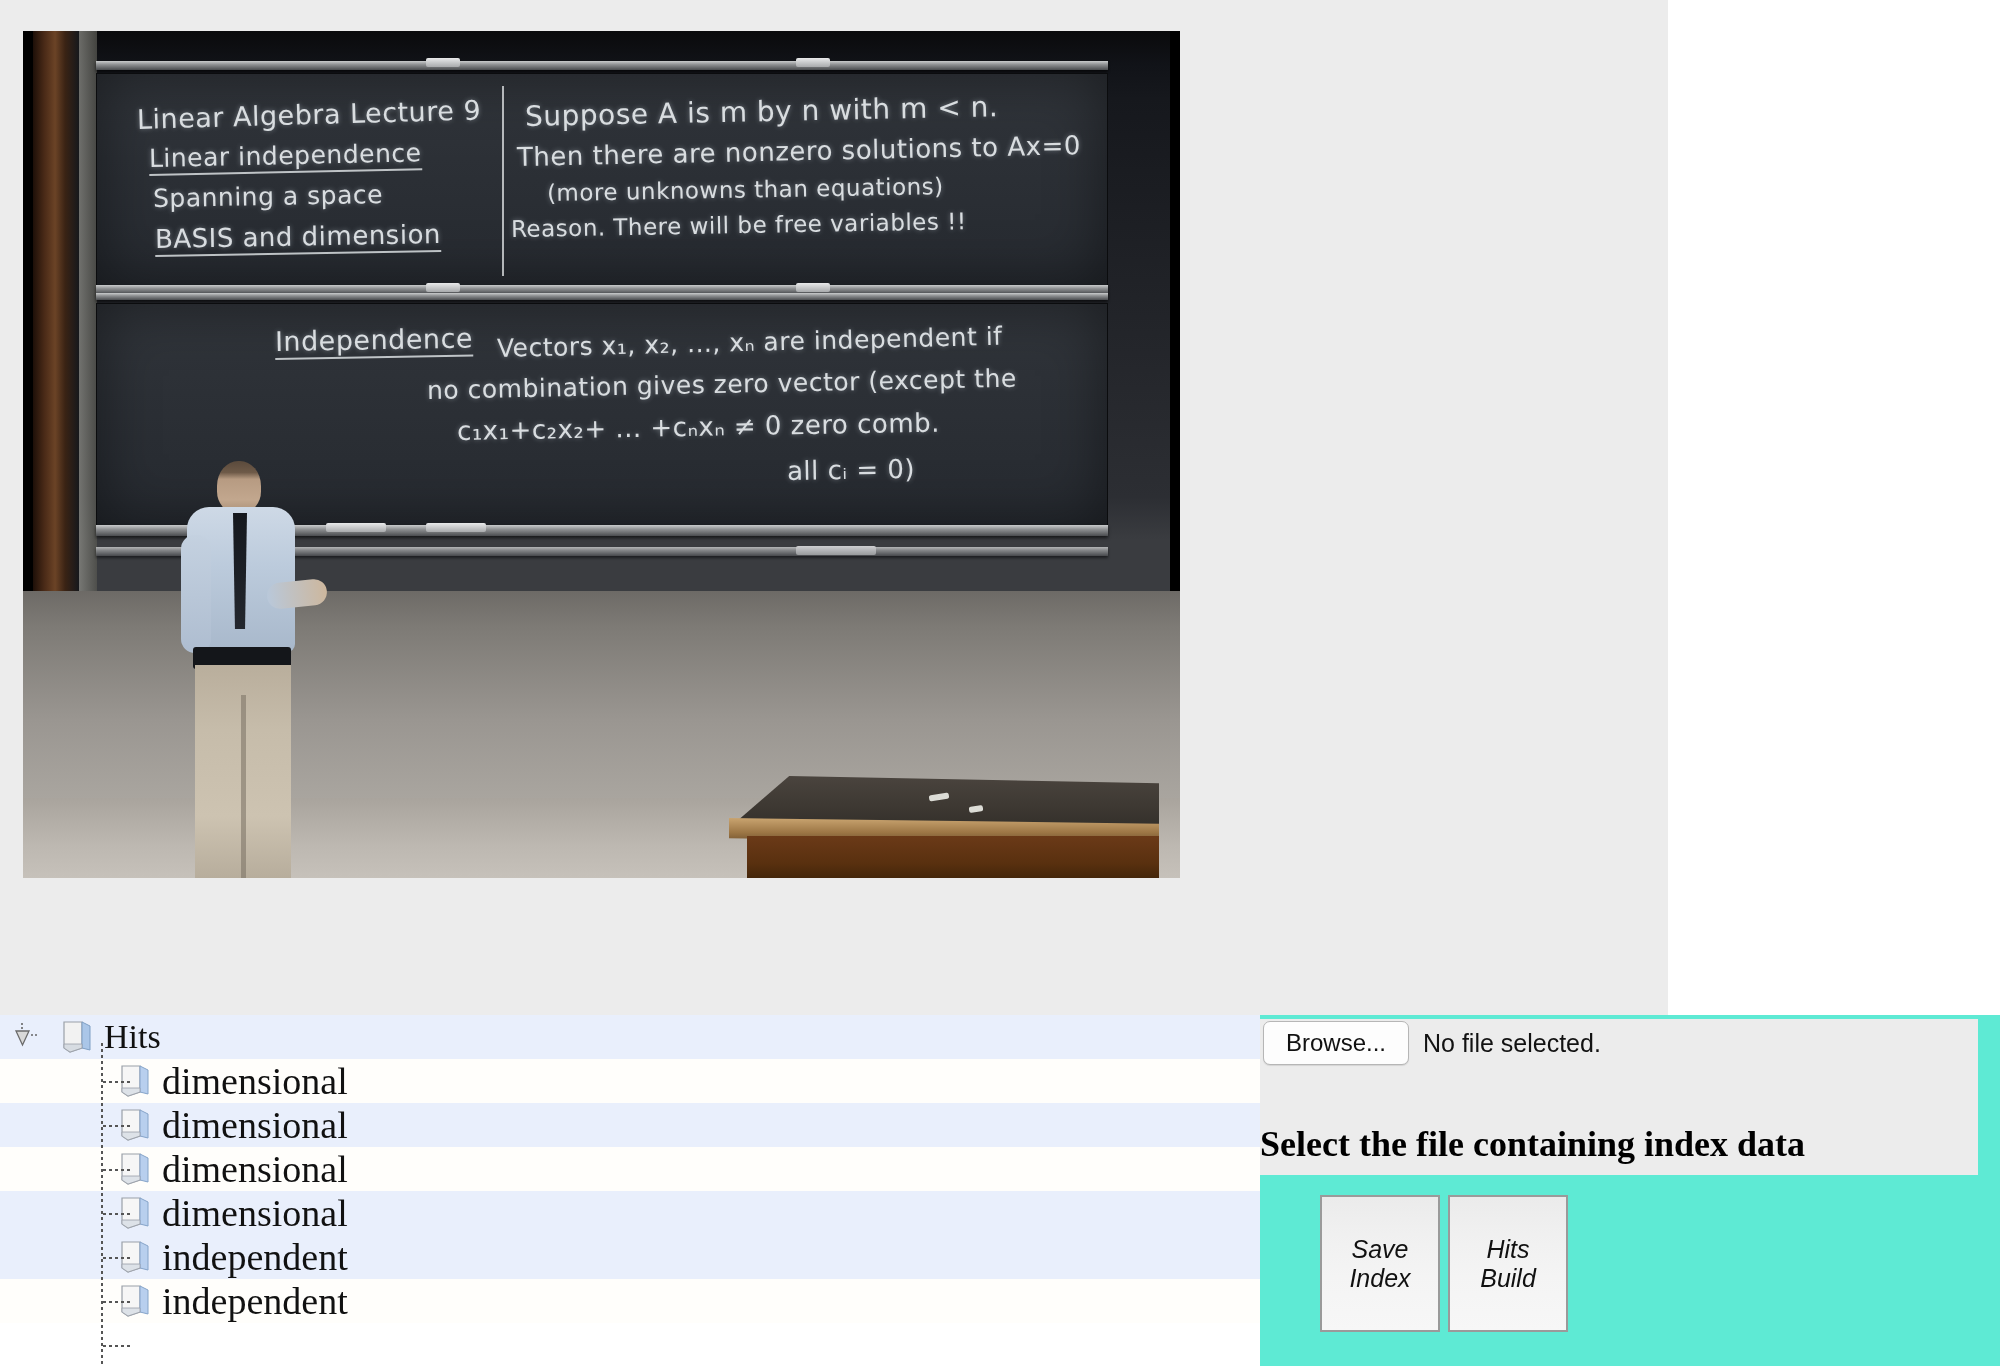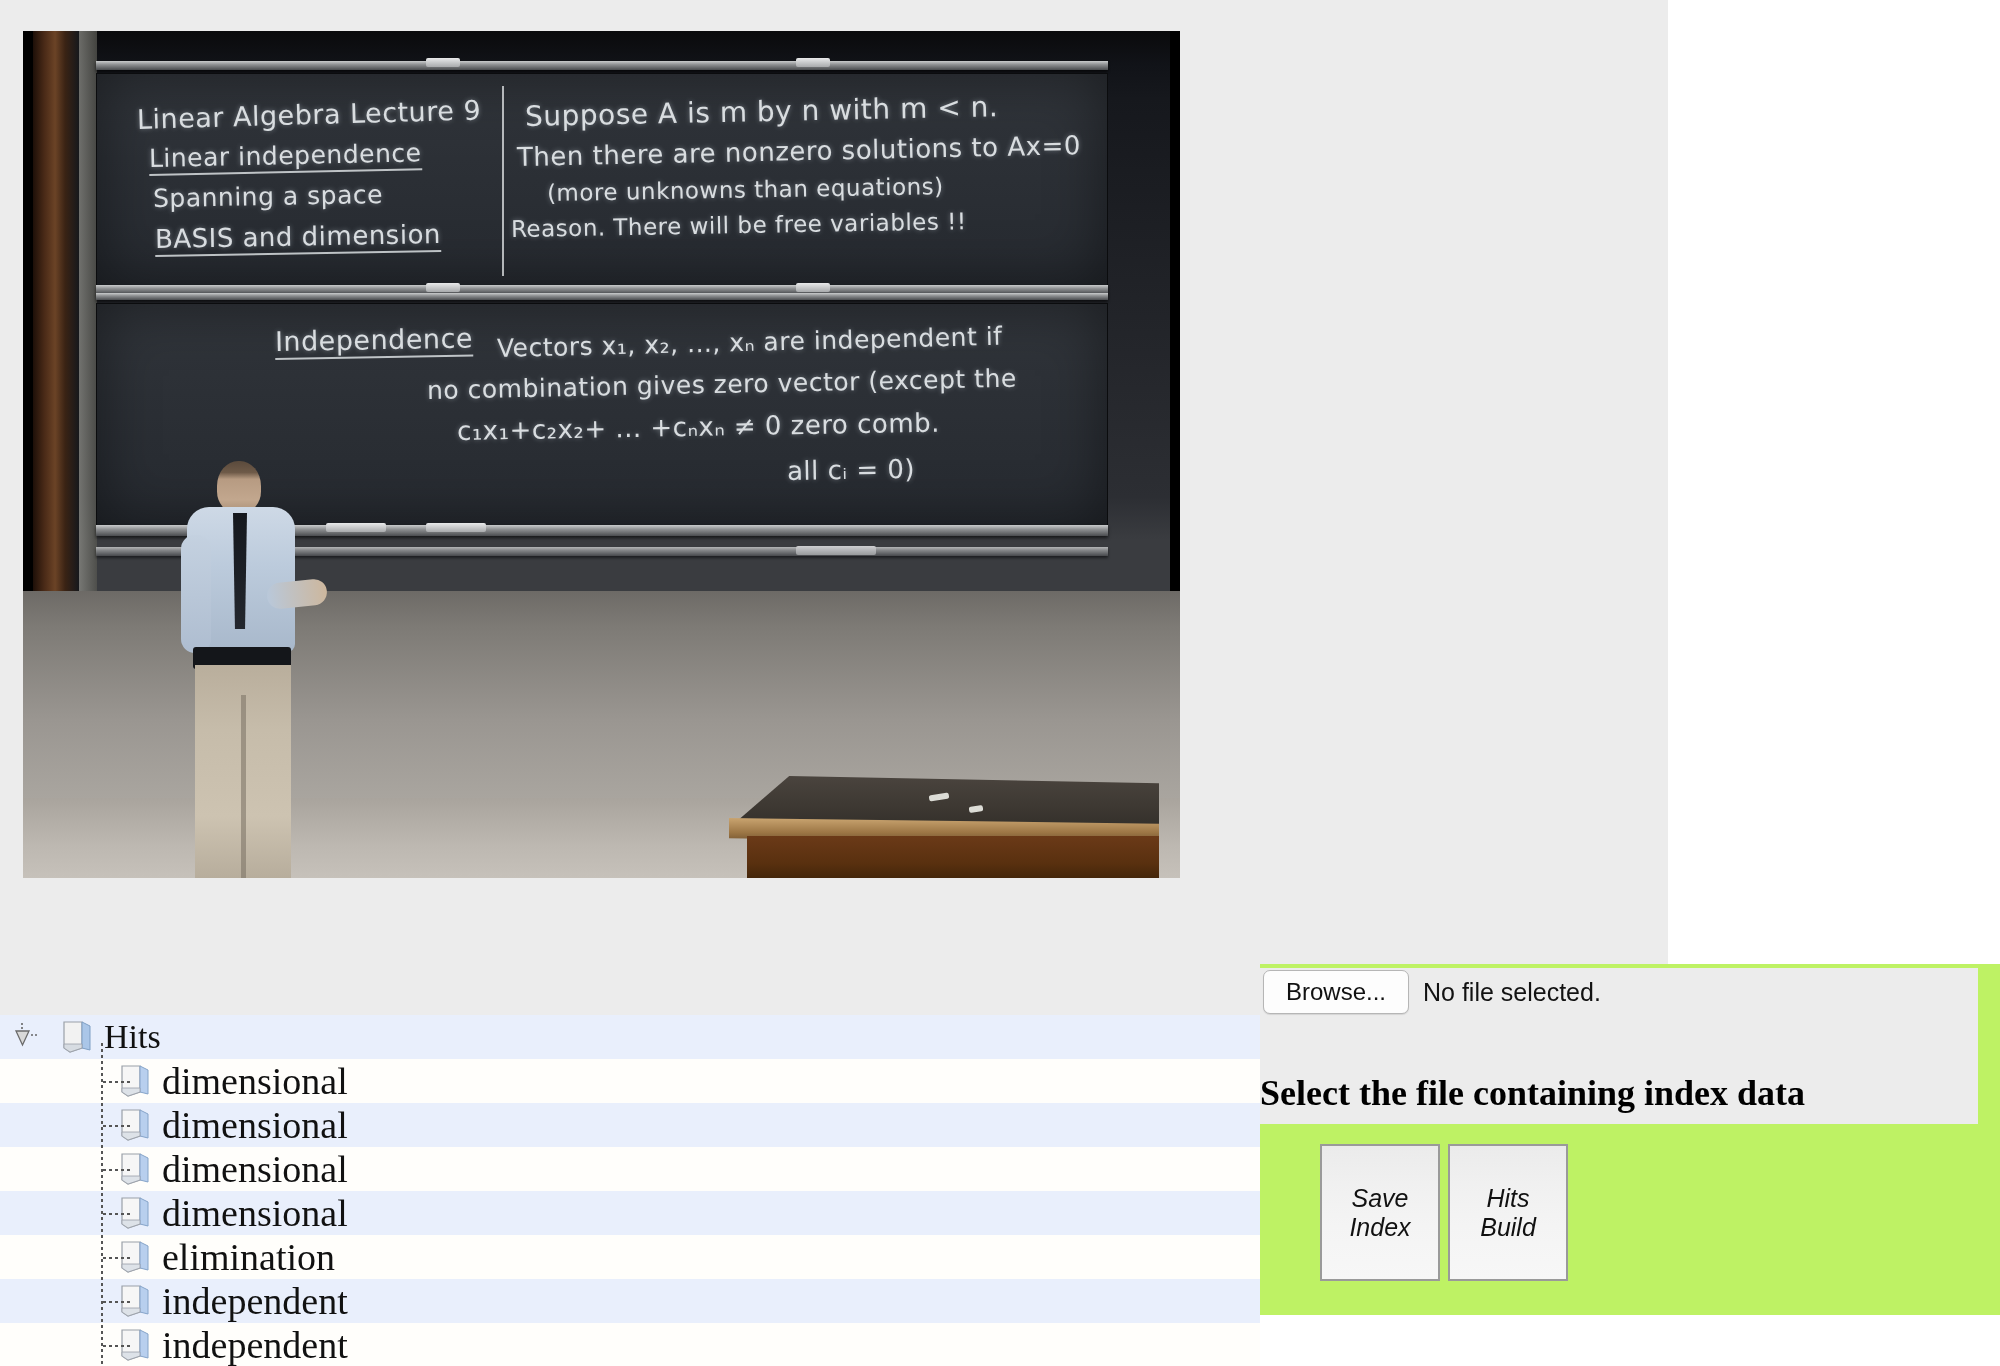--- a/index.html
+++ b/index.html
@@ -204,23 +204,23 @@
     font-family: "Liberation Serif", serif;
     font-size: 38px;
     color: #111;
     margin-left: 10px;
     line-height: 1;
     white-space: nowrap;
   }
 
   
   .form-panel {
-    position: absolute; left: 1260px; top: 964px;
+    position: absolute; left: 1260px; top: 1015px;
     width: 740px; height: 351px;
-    background: #bef264;
+    background: #5eead4;
   }
   .form-gray {
     position: absolute; left: 0; top: 4px;
     width: 718px; height: 156px;
     background: #ececec;
   }
   .file-row {
     position: absolute; left: 3px; top: 6px;
     display: flex; align-items: center;
   }
@@ -413,31 +413,20 @@
       <span class="doc-icon">
         <svg width="34" height="38" viewBox="0 0 34 38">
           <path d="M4 4 L22 4 L22 30 L10 34 L4 30 Z" fill="#f6f6f6" stroke="#9aa0a8" stroke-width="1.2"></path>
           <path d="M22 4 L30 8 L30 32 L22 30 Z" fill="#b8cfee" stroke="#86a4c9" stroke-width="1"></path>
           <path d="M4 30 L10 34 L22 30 L22 26 L4 26 Z" fill="#dde2e8" stroke="#9aa0a8" stroke-width=".8"></path>
         </svg>
       </span>
       <span class="tree-label">dimensional</span>
     </div>
 
-    <div class="tree-row plain">
-      <span style="width:118px;flex:0 0 118px;"></span>
-      <span class="doc-icon">
-        <svg width="34" height="38" viewBox="0 0 34 38">
-          <path d="M4 4 L22 4 L22 30 L10 34 L4 30 Z" fill="#f6f6f6" stroke="#9aa0a8" stroke-width="1.2"></path>
-          <path d="M22 4 L30 8 L30 32 L22 30 Z" fill="#b8cfee" stroke="#86a4c9" stroke-width="1"></path>
-          <path d="M4 30 L10 34 L22 30 L22 26 L4 26 Z" fill="#dde2e8" stroke="#9aa0a8" stroke-width=".8"></path>
-        </svg>
-      </span>
-      <span class="tree-label">elimination</span>
-    </div>
 
     <div class="tree-row alt">
       <span style="width:118px;flex:0 0 118px;"></span>
       <span class="doc-icon">
         <svg width="34" height="38" viewBox="0 0 34 38">
           <path d="M4 4 L22 4 L22 30 L10 34 L4 30 Z" fill="#f6f6f6" stroke="#9aa0a8" stroke-width="1.2"></path>
           <path d="M22 4 L30 8 L30 32 L22 30 Z" fill="#b8cfee" stroke="#86a4c9" stroke-width="1"></path>
           <path d="M4 30 L10 34 L22 30 L22 26 L4 26 Z" fill="#dde2e8" stroke="#9aa0a8" stroke-width=".8"></path>
         </svg>
       </span>

